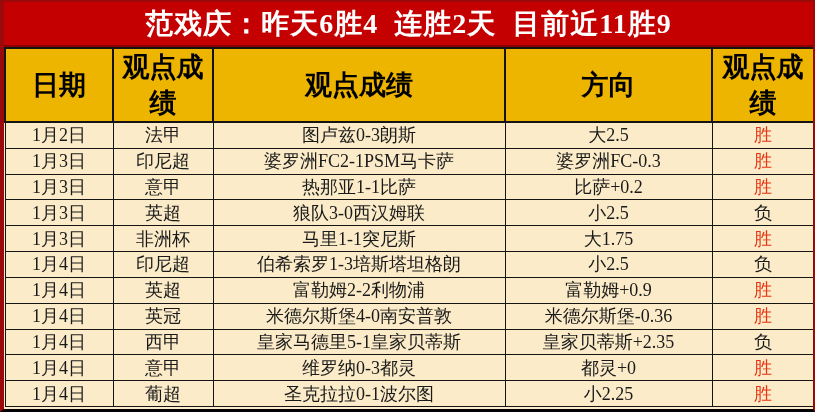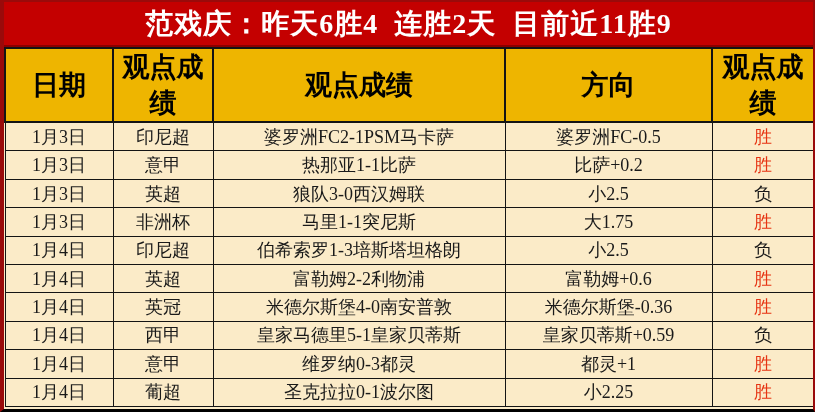--- a/index.html
+++ b/index.html
@@ -89,24 +89,31 @@
       <tr>
         <th>日期</th>
         <th>观点成绩</th>
         <th>观点成绩</th>
         <th>方向</th>
         <th>观点成绩</th>
       </tr>
     </thead>
     <tbody>
         <tr>
+    <td>1月2日</td>
+    <td>法甲</td>
+    <td>图卢兹0-3朗斯</td>
+    <td>大2.5</td>
+    <td class="win">胜</td>
+  </tr>
+        <tr>
     <td>1月3日</td>
     <td>印尼超</td>
     <td>婆罗洲FC2-1PSM马卡萨</td>
-    <td>婆罗洲FC-0.5</td>
+    <td>婆罗洲FC-0.3</td>
     <td class="win">胜</td>
   </tr>
         <tr>
     <td>1月3日</td>
     <td>意甲</td>
     <td>热那亚1-1比萨</td>
     <td>比萨+0.2</td>
     <td class="win">胜</td>
   </tr>
         <tr>
@@ -127,42 +134,42 @@
     <td>1月4日</td>
     <td>印尼超</td>
     <td>伯希索罗1-3培斯塔坦格朗</td>
     <td>小2.5</td>
     <td class="loss">负</td>
   </tr>
         <tr>
     <td>1月4日</td>
     <td>英超</td>
     <td>富勒姆2-2利物浦</td>
-    <td>富勒姆+0.6</td>
+    <td>富勒姆+0.9</td>
     <td class="win">胜</td>
   </tr>
         <tr>
     <td>1月4日</td>
     <td>英冠</td>
     <td>米德尔斯堡4-0南安普敦</td>
     <td>米德尔斯堡-0.36</td>
     <td class="win">胜</td>
   </tr>
         <tr>
     <td>1月4日</td>
     <td>西甲</td>
     <td>皇家马德里5-1皇家贝蒂斯</td>
-    <td>皇家贝蒂斯+0.59</td>
+    <td>皇家贝蒂斯+2.35</td>
     <td class="loss">负</td>
   </tr>
         <tr>
     <td>1月4日</td>
     <td>意甲</td>
     <td>维罗纳0-3都灵</td>
-    <td>都灵+1</td>
+    <td>都灵+0</td>
     <td class="win">胜</td>
   </tr>
         <tr>
     <td>1月4日</td>
     <td>葡超</td>
     <td>圣克拉拉0-1波尔图</td>
     <td>小2.25</td>
     <td class="win">胜</td>
   </tr>
       </tbody>

